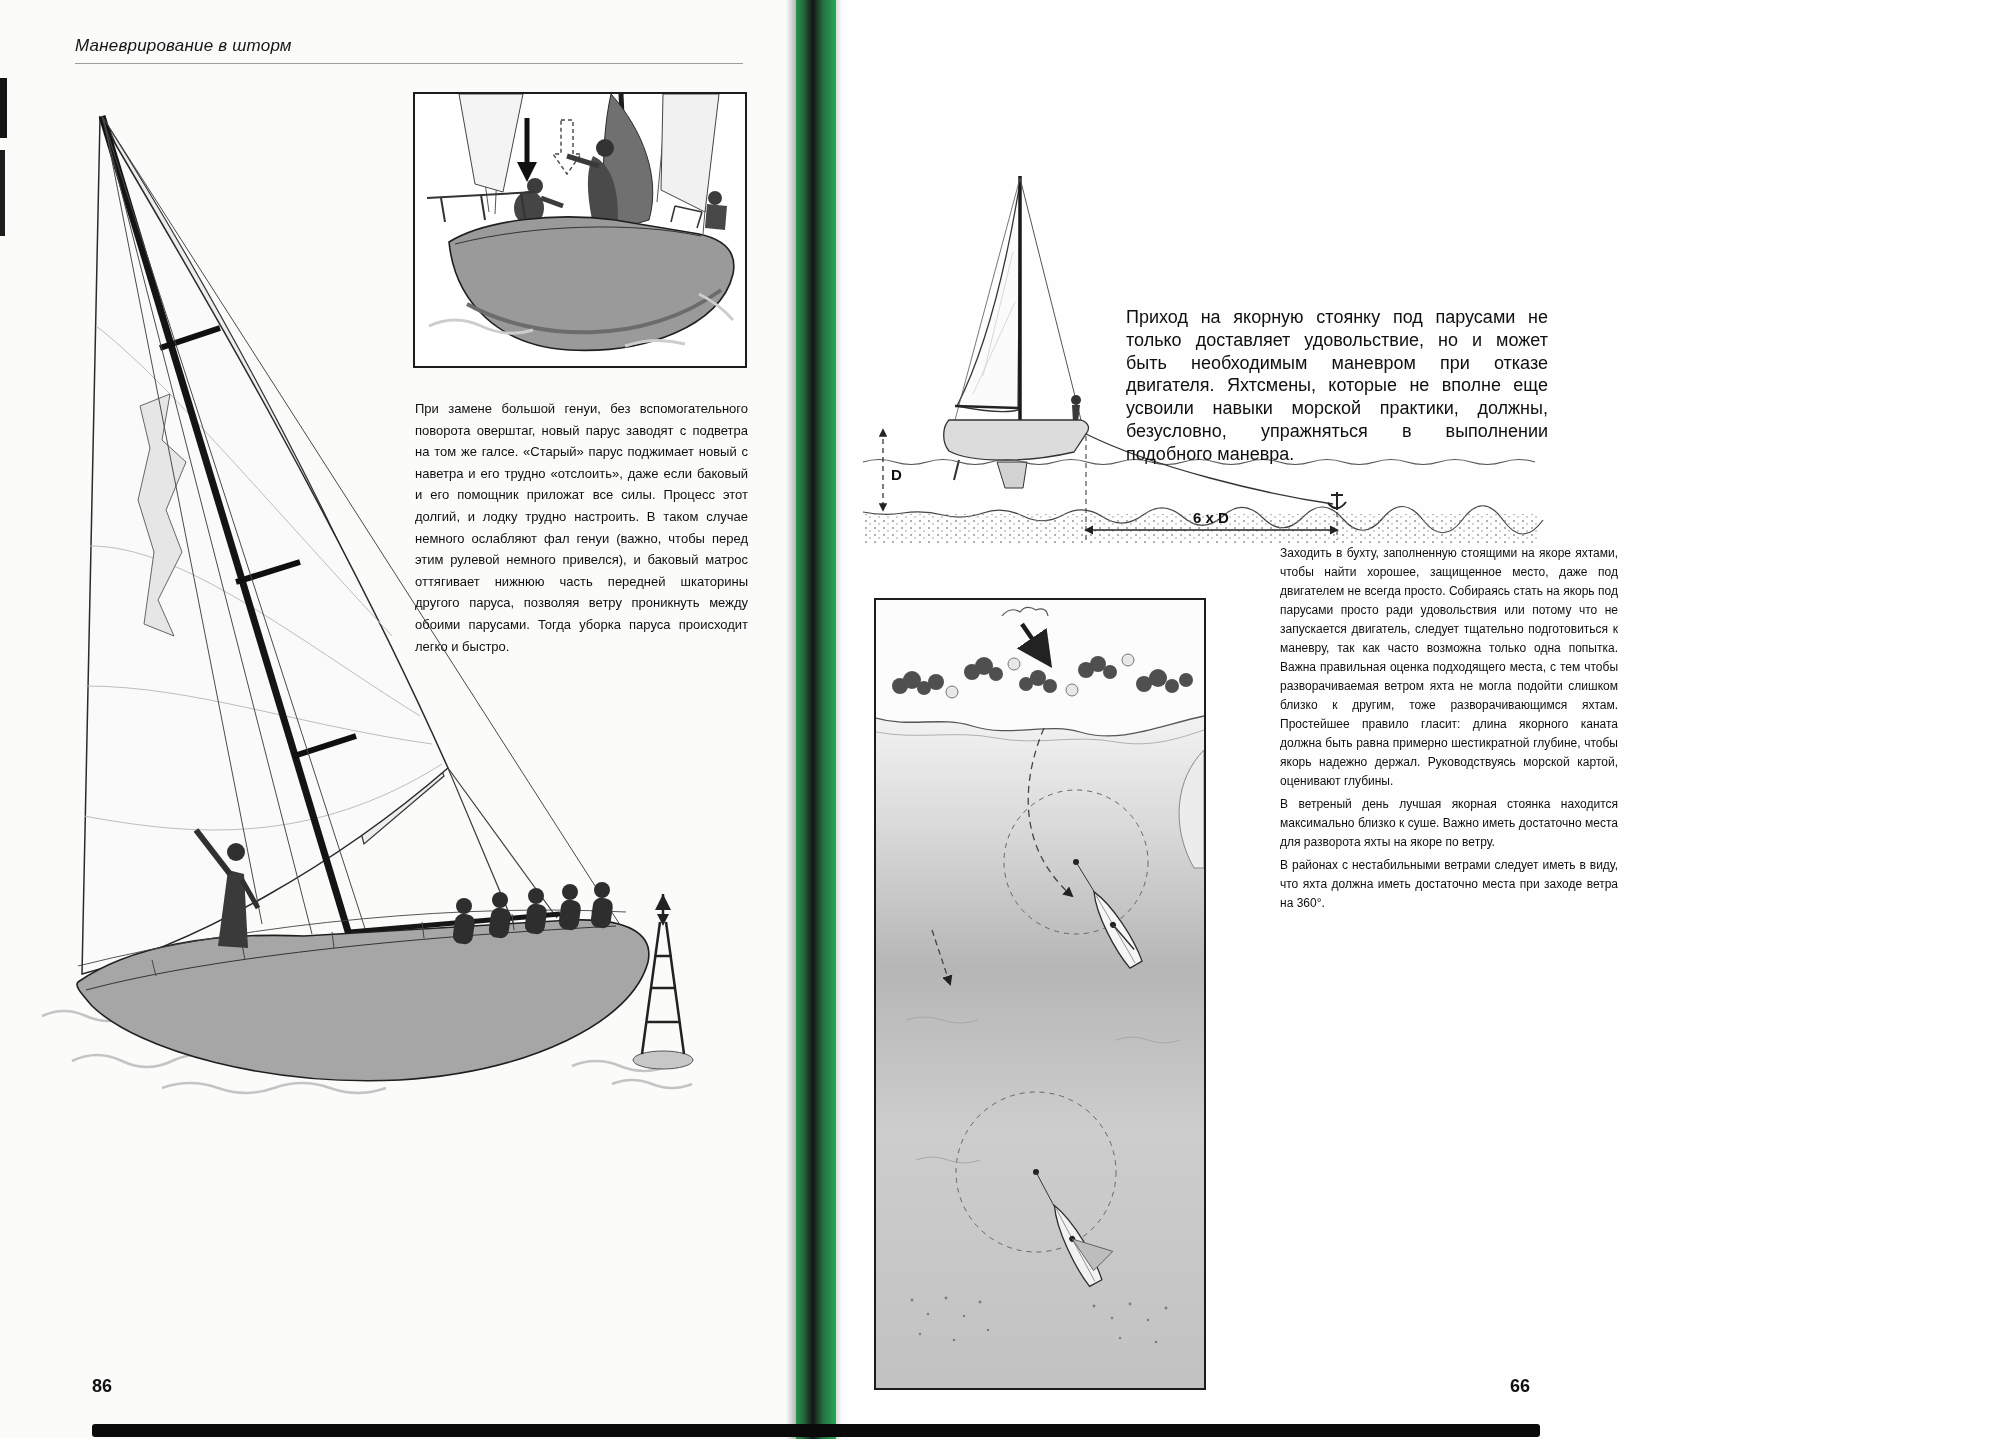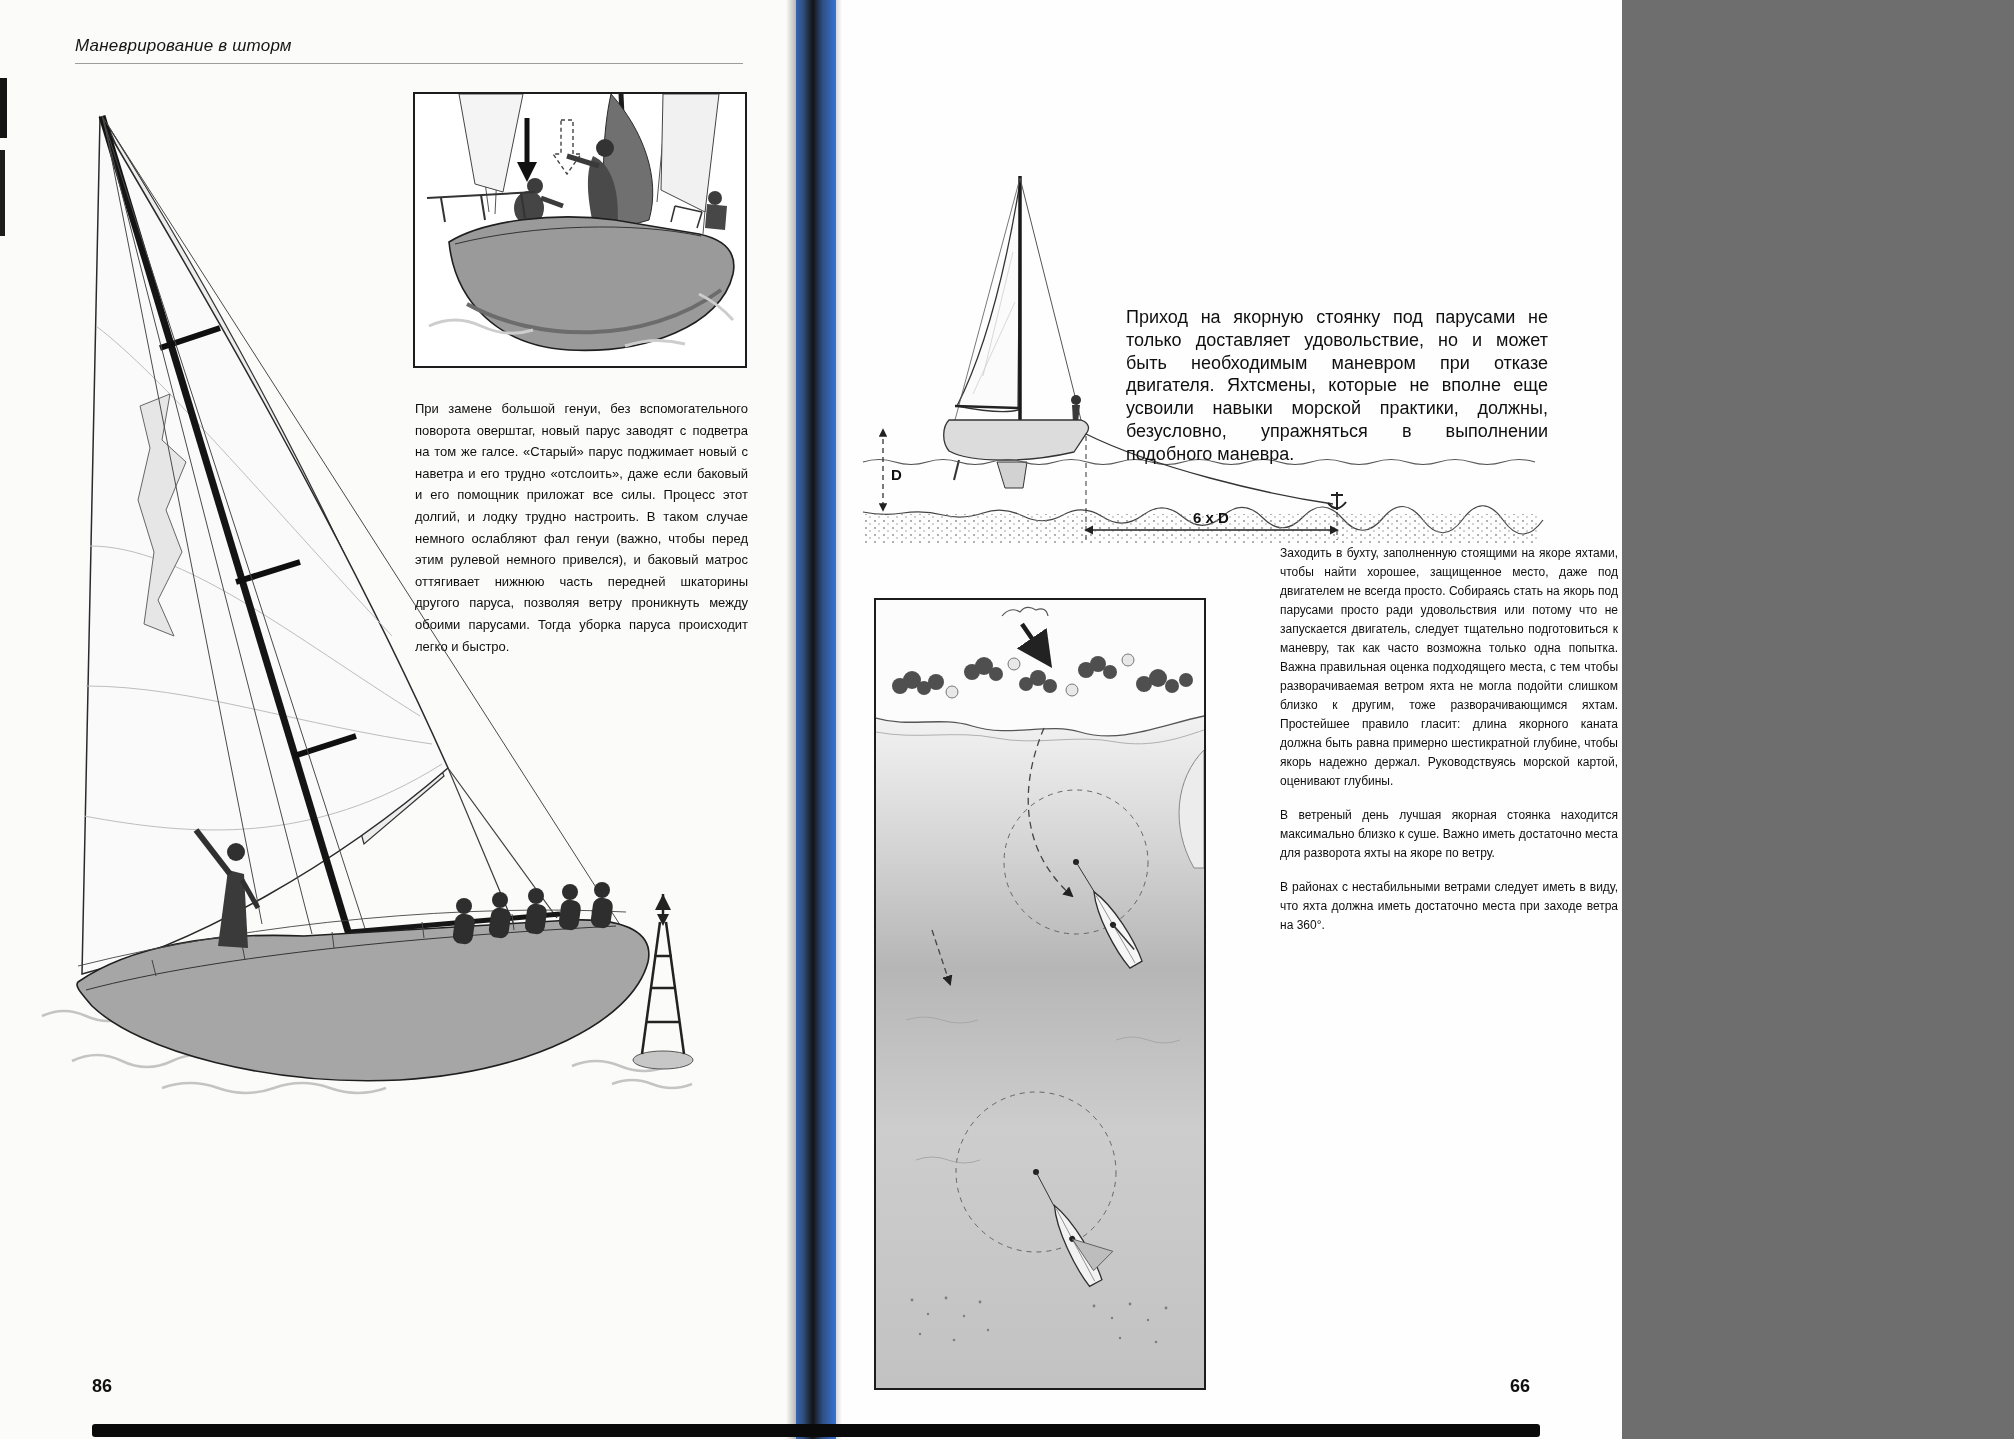--- a/index.html
+++ b/index.html
@@ -1,18 +1,18 @@
 <!DOCTYPE html>
 <html><head>
 <meta charset="utf-8">
 <style>
   * { margin:0; padding:0; box-sizing:border-box; }
   html,body { background:#6e6e6e; }
   body { font-family:"Liberation Sans", sans-serif; }
-  .spread { position:relative; width:1622px; height:1439px; background:#3b82f6; overflow:hidden; }
+  .spread { position:relative; width:2014px; height:1439px; background:#22c55e; overflow:hidden; }
   .page { position:absolute; top:0; height:1439px; }
   .page-left { left:0; width:796px; background:#fbfbfa; }
   .page-right { left:836px; width:1178px; background:#fefefe; }
   .gutter { position:absolute; top:0; left:786px; width:56px; height:1439px;
     background:linear-gradient(90deg, rgba(60,60,60,0) 0%, rgba(40,40,40,.55) 30%, #141414 48%, rgba(40,40,40,.55) 66%, rgba(255,255,255,0) 100%); }
   .abs { position:absolute; }
 
   .running-head { left:75px; top:36px; font-style:italic; font-size:17px; color:#161616; letter-spacing:.2px; }
   .head-rule { left:75px; top:63px; width:668px; height:1px; background:#9d9d9d; }
 
@@ -28,21 +28,21 @@
 
   .page-title { left:876px; top:116px; width:680px; font-size:35px; font-weight:700; color:#0a0a0a; letter-spacing:.2px; line-height:1.15; }
 
   .anchor-diagram { left:855px; top:162px; width:692px; height:392px; }
   .intro-text { left:1126px; top:306px; width:422px; font-size:18px; line-height:22.8px; text-align:justify; color:#0f0f0f; }
 
   .bay-frame { left:874px; top:598px; width:332px; height:792px; border:2px solid #1c1c1c; background:#fff; }
   .bay-frame svg { display:block; width:100%; height:100%; }
 
   .right-col { left:1280px; top:544px; width:338px; font-size:12px; line-height:19px; text-align:justify; color:#0f0f0f; }
-  .right-col .para + .para { margin-top:15px; }
+  .right-col .para + .para { margin-top:4px; }
 
   .scan-bottom { left:92px; top:1424px; width:1448px; height:13px; background:#0a0a0a; border-radius:3px; }
   .scan-left-1 { left:0; top:78px; width:7px; height:60px; background:#141414; }
   .scan-left-2 { left:0; top:150px; width:5px; height:86px; background:#1d1d1d; }
 
   .diagram-label { font-family:"Liberation Sans",sans-serif; font-weight:700; font-size:15px; fill:#101010; }
 </style>
 </head>
 <body>
 

